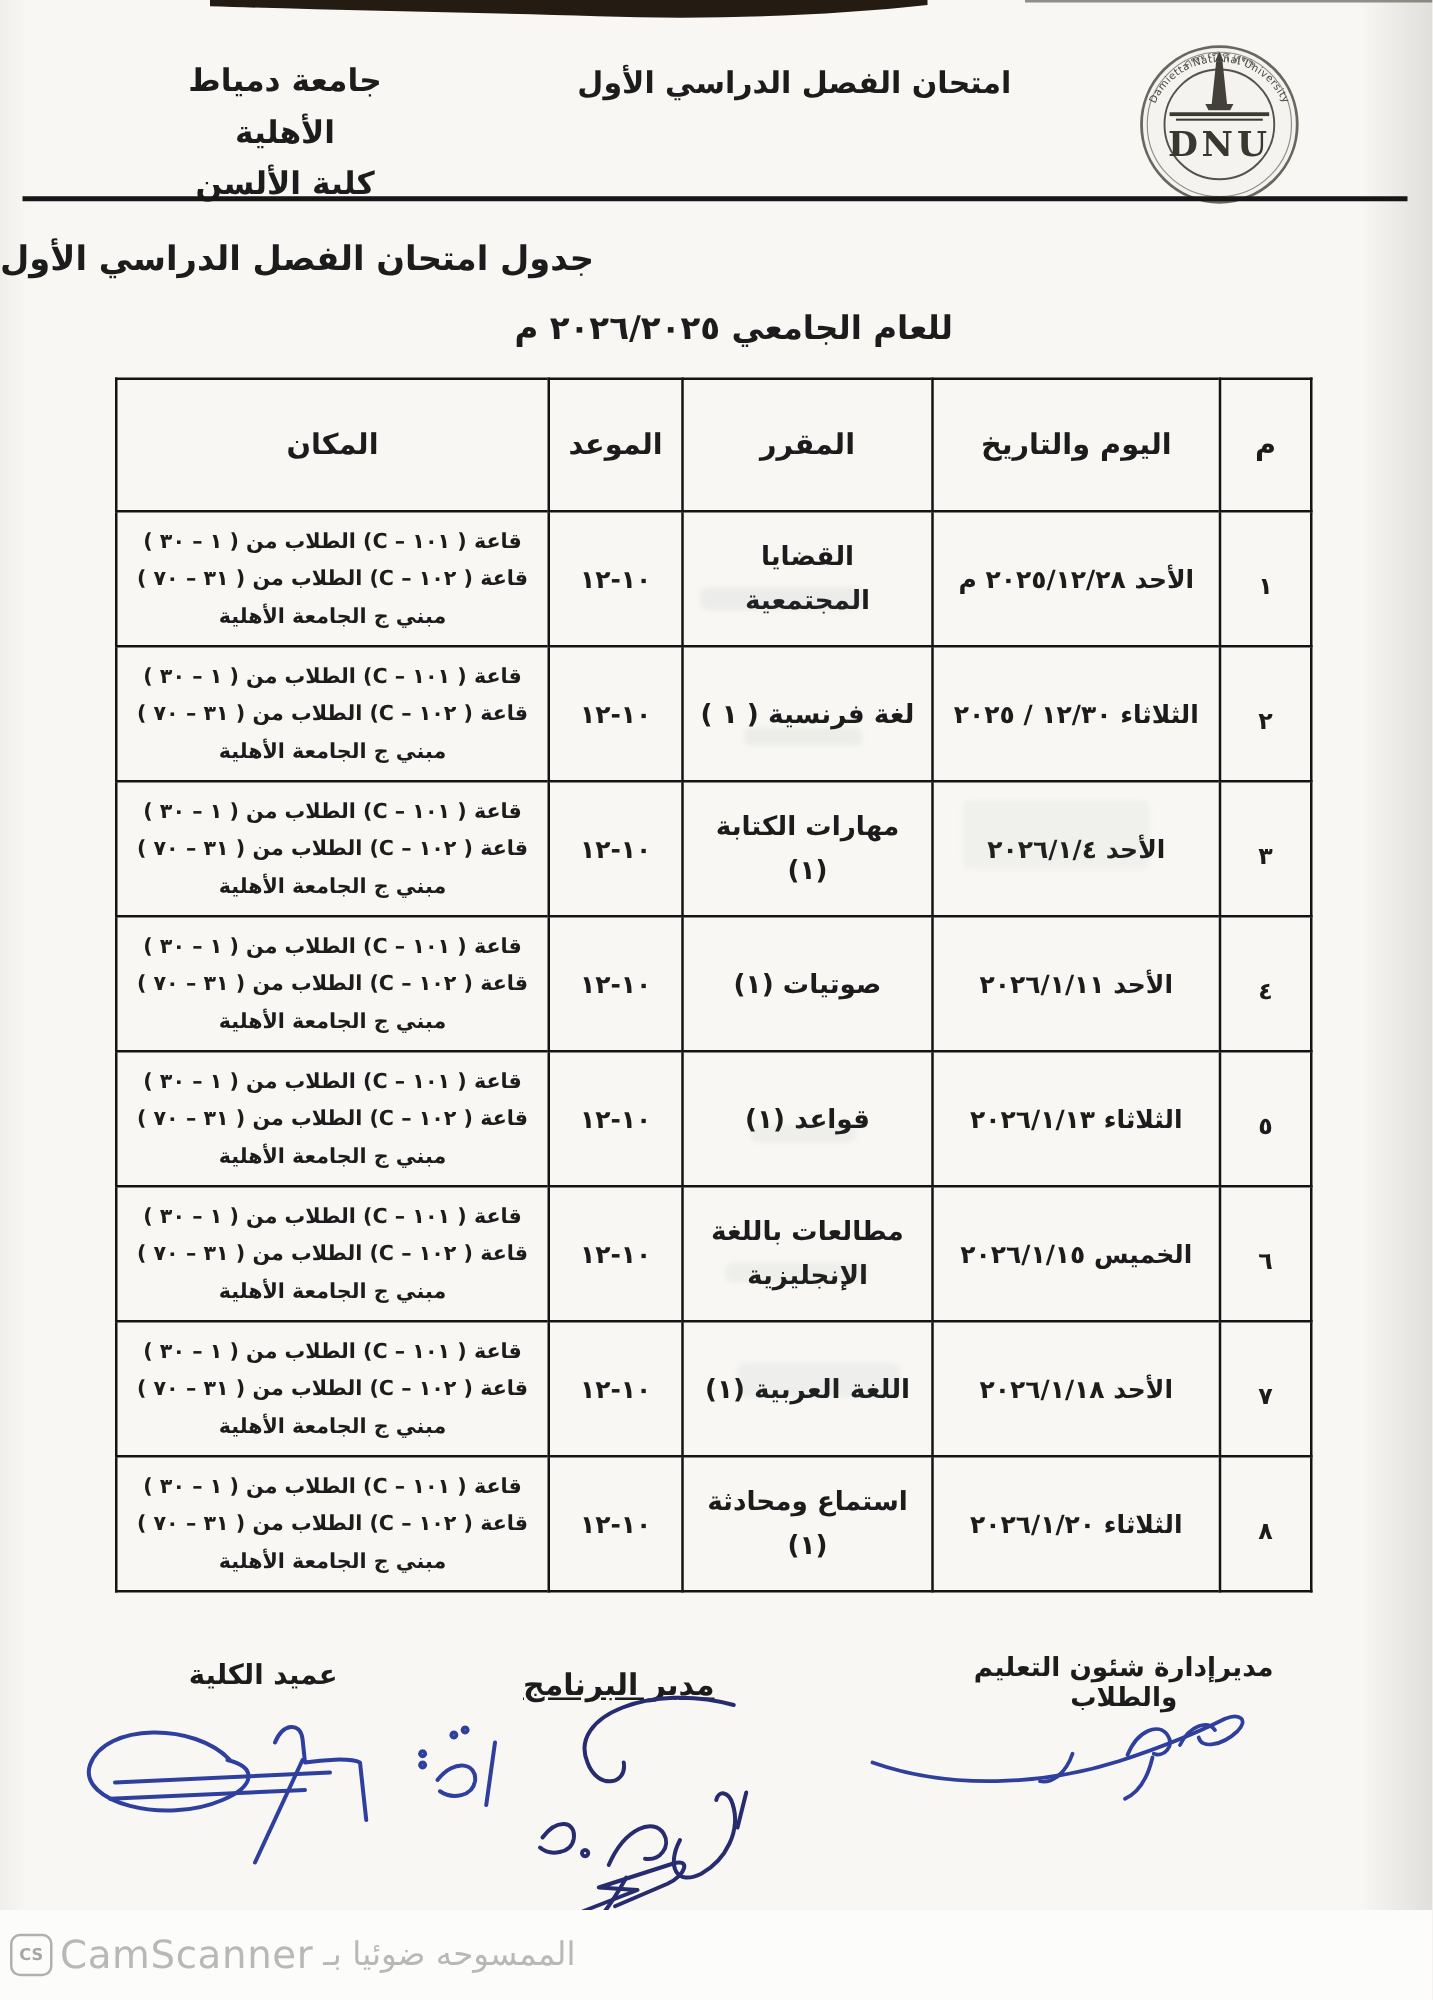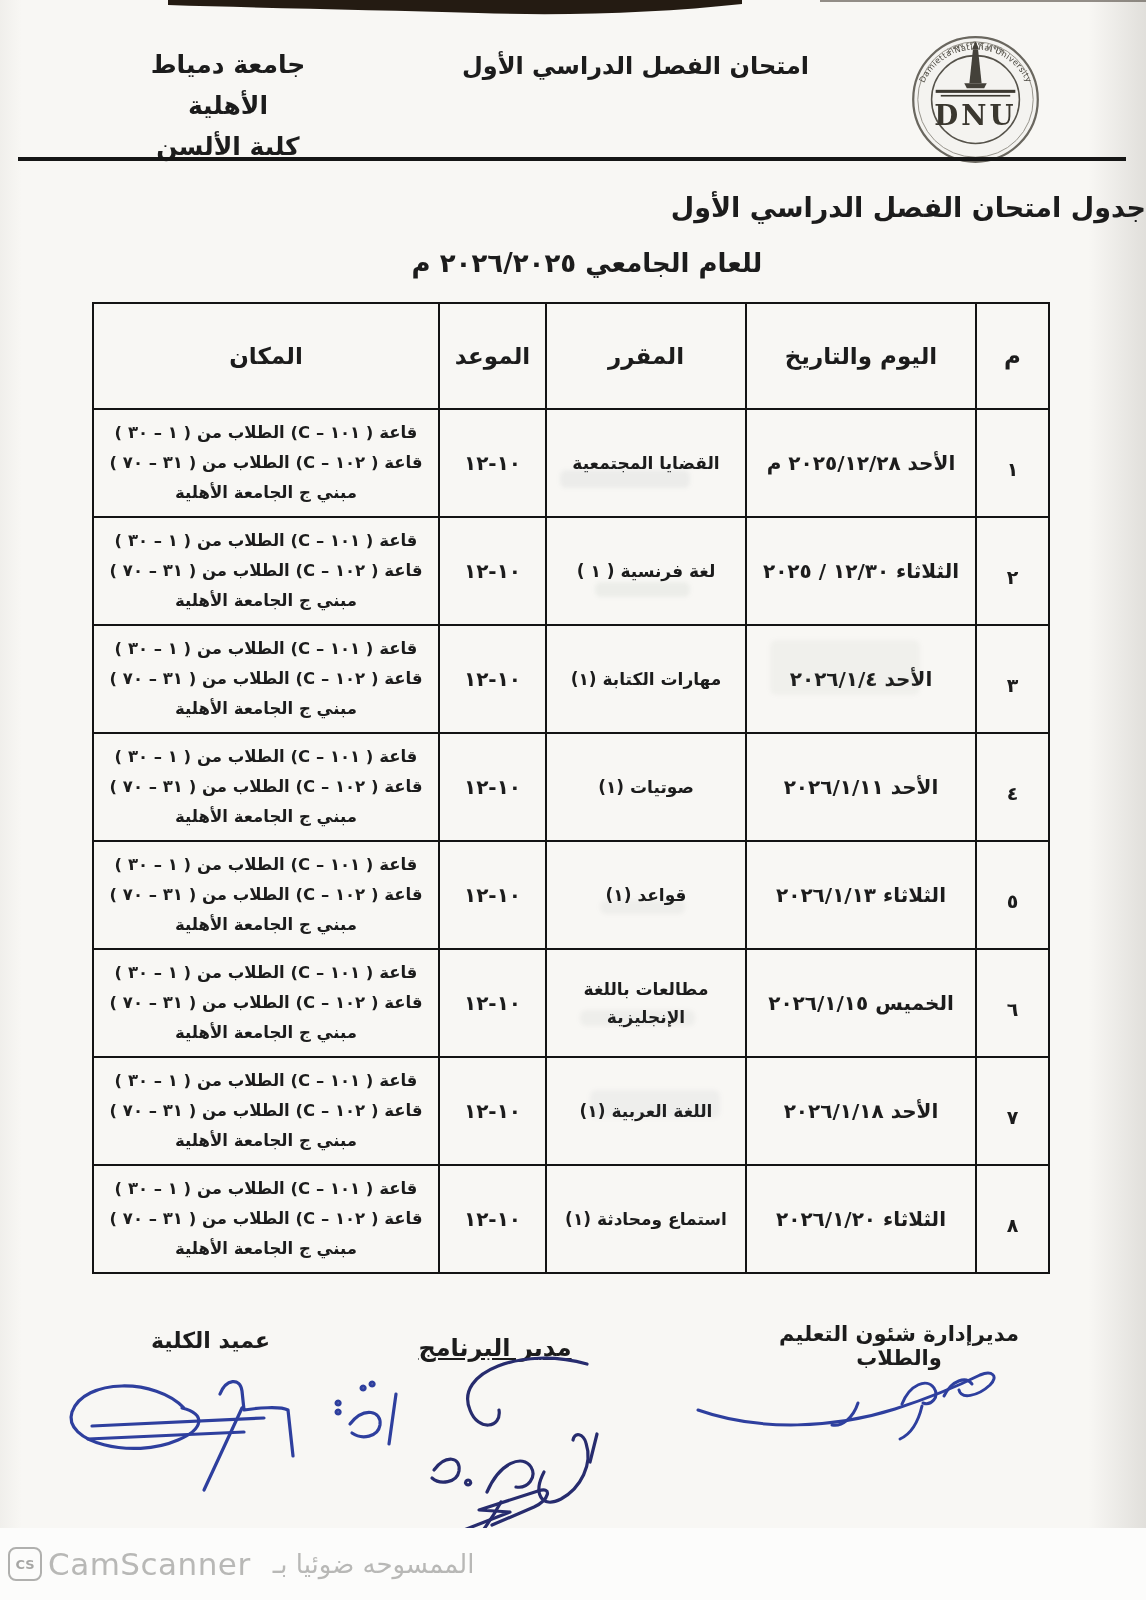--- a/index.html
+++ b/index.html
@@ -17,57 +17,57 @@
 
   
   .hdr-uni{position:absolute;top:44px;left:108px;width:240px;text-align:center;
     font-size:25px;font-weight:700;line-height:41px;direction:rtl;}
   .hdr-mid{position:absolute;top:46px;left:448px;width:375px;text-align:center;
     font-size:24px;font-weight:700;line-height:40px;direction:rtl;}
   .logo{position:absolute;top:26px;left:898px;width:155px;height:145px;}
   .rule{position:absolute;top:157px;left:18px;width:1108px;height:3.5px;background:#161616;}
 
   
-  .title1{position:absolute;top:192px;left:0;width:1146px;text-align:right;
+  .title1{position:absolute;top:192px;left:0;width:1146px;text-align:left;
     font-size:27px;font-weight:700;direction:rtl;}
   .title2{position:absolute;top:248px;left:0;width:1146px;text-align:center;
     font-size:26px;font-weight:700;direction:rtl;padding-left:14px;}
 
   
   table.sched{position:absolute;top:302px;left:92px;width:956px;border-collapse:collapse;
     direction:rtl;table-layout:fixed;}
   table.sched th,table.sched td{border:2.5px solid #141414;text-align:center;
     font-weight:700;vertical-align:middle;overflow:hidden;}
   table.sched thead tr{height:106px;}
   table.sched tbody tr{height:108px;}
   th{font-size:23px;border-radius:20px;}
   td.c-idx{vertical-align:top;padding-top:12px;font-size:19px;}
   td.c-day{font-size:20px;padding:12px 4px;}
-  td.c-course{font-size:17px;padding:0 10px;line-height:1.65;}
+  td.c-course{font-size:21px;padding:0 10px;line-height:1.65;}
   td.c-time{font-size:20px;letter-spacing:1px;}
   td.c-place{font-size:16.5px;line-height:1.8;padding:6px 4px;}
 
   
   .sig-title{position:absolute;font-weight:700;direction:rtl;text-align:center;}
   .sig-title.right{top:1322px;left:734px;width:330px;font-size:21px;}
   .sig-title.center{top:1334px;left:400px;width:190px;font-size:24px;text-decoration:underline;}
   .sig-title.left{top:1328px;left:128px;width:165px;font-size:22px;}
   .sig-svg{position:absolute;}
   .sig-svg.right{top:1346px;left:690px;}
   .sig-svg.center{top:1344px;left:382px;}
   .sig-svg.left{top:1350px;left:52px;}
 
   
   .footer{position:absolute;bottom:0;left:0;width:100%;height:72px;background:#fcfcfb;
     display:flex;align-items:center;direction:ltr;}
   .cs-icon{width:30px;height:30px;margin:0 6px 0 8px;border:2.5px solid #b0b0ae;border-radius:8px;
     display:flex;align-items:center;justify-content:center;
     font-size:13px;font-weight:700;color:#a6a6a4;flex:0 0 auto;}
   .cs-brand{font-size:31px;color:#b8b8b6;letter-spacing:.5px;}
-  .cs-ar{font-size:26px;color:#b8b8b6;margin-left:22px;direction:rtl;}
+  .cs-ar{font-size:26px;color:#b8b8b6;margin-left:8px;direction:rtl;}
 
   
   .smudge{position:absolute;border-radius:6px;filter:blur(2px);pointer-events:none;}
 </style>
 </head>
 <body>
 
 <svg class="top-strip" width="1146" height="22" viewBox="0 0 1146 22">
   <path d="M168,0 L742,0 L742,4 C660,13 565,16 478,13 C380,10 260,8 168,5 Z" fill="#241b12"></path>
   <path d="M820,0 L1146,0 L1146,2 L820,2 Z" fill="#2c241a" opacity="0.5"></path>

